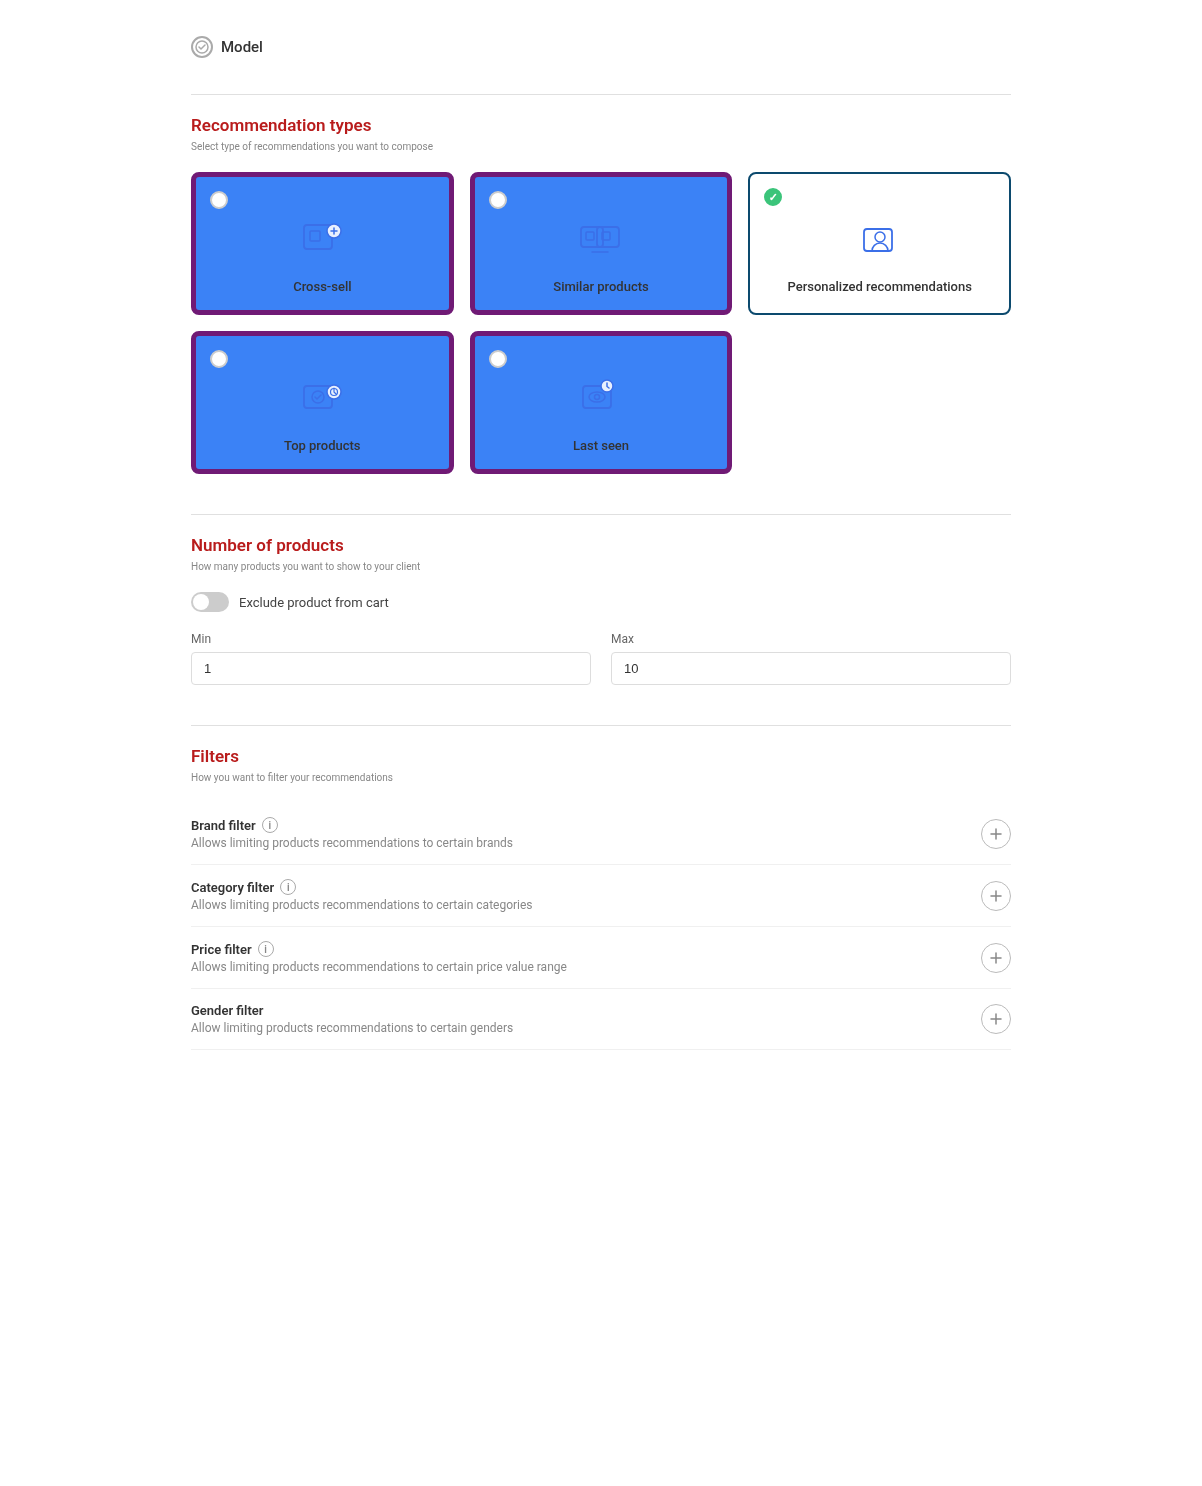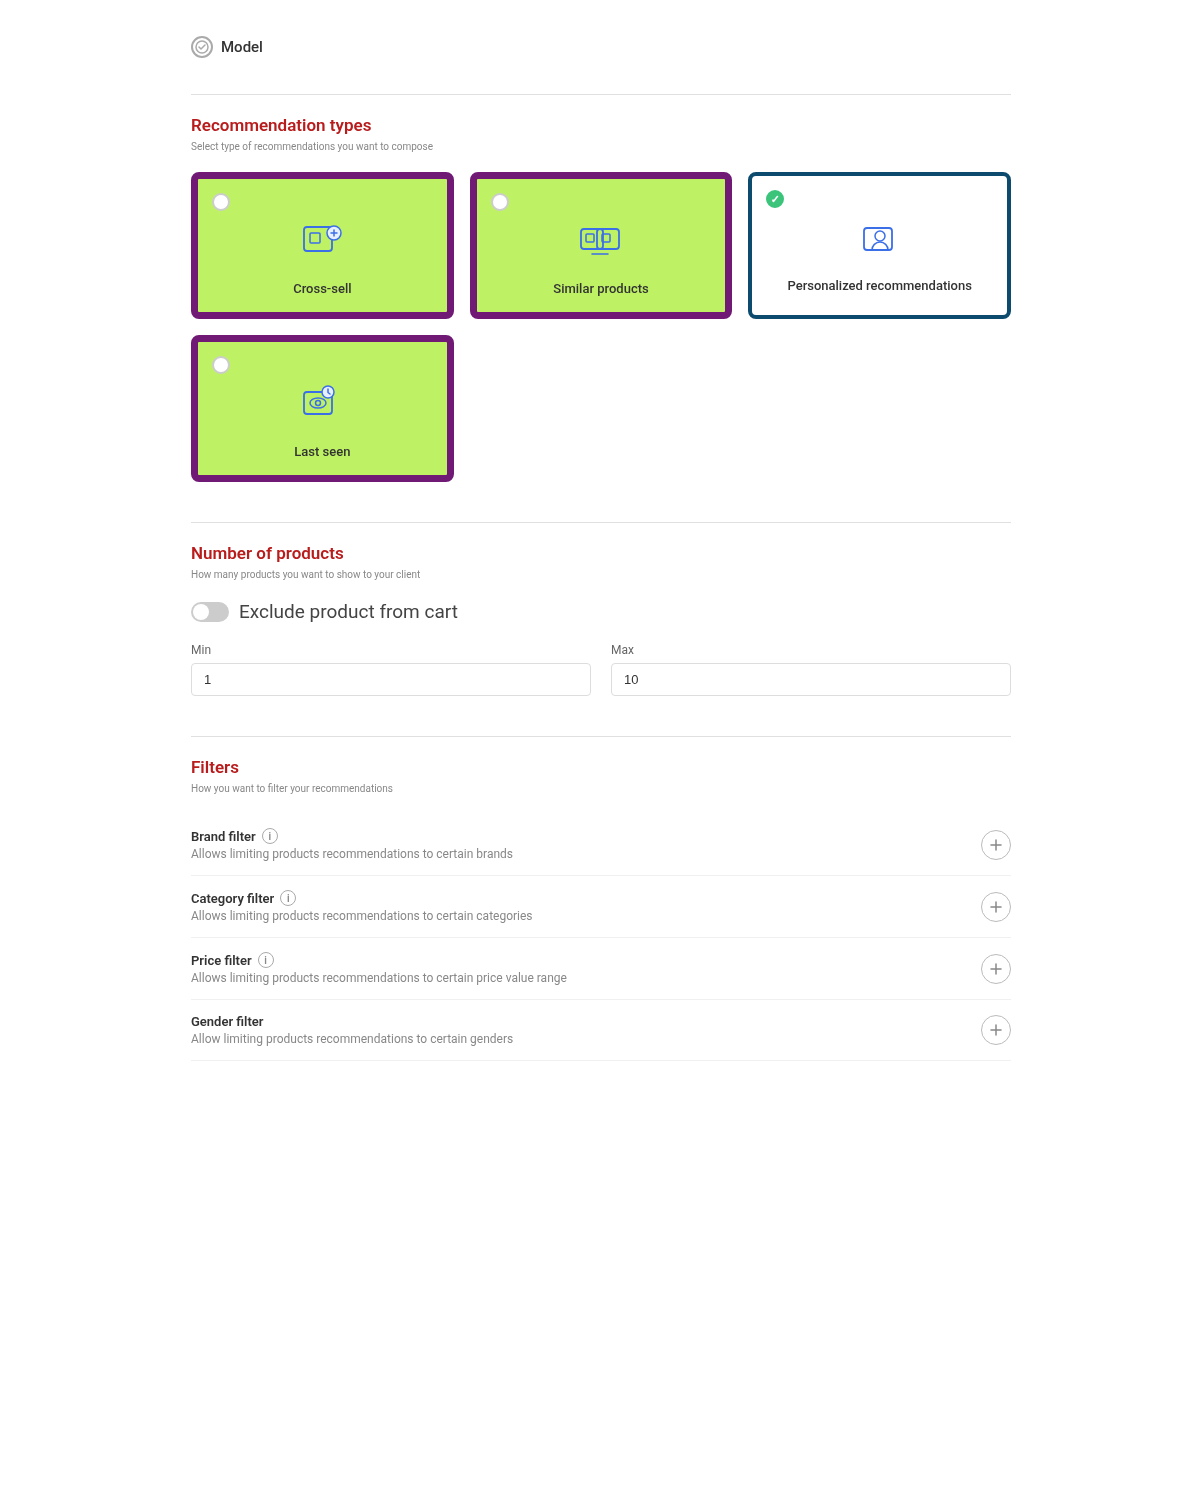--- a/index.html
+++ b/index.html
@@ -58,35 +58,36 @@
       color: #888;
       margin-bottom: 20px;
     }
     
     .card-grid {
       display: grid;
       grid-template-columns: repeat(3, 1fr);
       gap: 16px;
     }
     .rec-card {
-      border: 7px solid #701a75;
+      border: 5px solid #701a75;
       border-radius: 8px;
       padding: 16px;
       cursor: pointer;
       position: relative;
       display: flex;
       flex-direction: column;
       align-items: center;
       min-height: 140px;
       justify-content: flex-start;
-      background: #bef264;
+      background: #3b82f6;
     }
     .rec-card.selected {
-      border: 4px solid #0c4a6e;
+      border: 2px solid #0c4a6e;
       background: #fff;
+      justify-content: center;
     }
     .rec-card .radio-dot {
       position: absolute;
       top: 14px;
       left: 14px;
       width: 18px;
       height: 18px;
       border-radius: 50%;
       border: 2px solid #ccc;
       background: #fff;
@@ -141,21 +142,21 @@
       content: '';
       position: absolute;
       top: 2px;
       left: 2px;
       width: 16px;
       height: 16px;
       background: #fff;
       border-radius: 50%;
     }
     .toggle-label {
-      font-size: 19px;
+      font-size: 13px;
       color: #444;
     }
     .min-max-row {
       display: grid;
       grid-template-columns: 1fr 1fr;
       gap: 20px;
     }
     .field-group label {
       display: block;
       font-size: 12px;
@@ -277,20 +278,34 @@
           <svg width="52" height="52" viewBox="0 0 52 52" fill="none">
             <rect x="10" y="16" width="28" height="22" rx="3" stroke="#3b6fe8" stroke-width="1.8" fill="none"></rect>
             <circle cx="26" cy="24" r="5" stroke="#3b6fe8" stroke-width="1.5" fill="none"></circle>
             <path d="M18 38c0-4.4 3.6-8 8-8s8 3.6 8 8" stroke="#3b6fe8" stroke-width="1.5" stroke-linecap="round" fill="none"></path>
           </svg>
         </div>
         <span class="card-label">Personalized recommendations</span>
       </div>
 
 
+      <div class="rec-card">
+        <div class="radio-dot"></div>
+        <div class="card-icon">
+          <svg width="52" height="52" viewBox="0 0 52 52" fill="none">
+            <rect x="8" y="14" width="28" height="22" rx="3" stroke="#3b6fe8" stroke-width="1.8" fill="none"></rect>
+            <circle cx="22" cy="25" rx="6" r="6" stroke="#3b6fe8" stroke-width="1.5" fill="none"></circle>
+            <path d="M19 25l2 2 4-4" stroke="#3b6fe8" stroke-width="1.5" stroke-linecap="round" stroke-linejoin="round"></path>
+            <circle cx="38" cy="20" r="7" fill="#e8f0fe" stroke="#3b6fe8" stroke-width="1.5"></circle>
+            <circle cx="38" cy="20" r="3.5" stroke="#3b6fe8" stroke-width="1.2" fill="none"></circle>
+            <path d="M38 16v4M38 20l2.5 2.5" stroke="#3b6fe8" stroke-width="1.2" stroke-linecap="round"></path>
+          </svg>
+        </div>
+        <span class="card-label">Top products</span>
+      </div>
 
       <div class="rec-card">
         <div class="radio-dot"></div>
         <div class="card-icon">
           <svg width="52" height="52" viewBox="0 0 52 52" fill="none">
             <rect x="8" y="14" width="28" height="22" rx="3" stroke="#3b6fe8" stroke-width="1.8" fill="none"></rect>
             <ellipse cx="22" cy="25" rx="8" ry="5" stroke="#3b6fe8" stroke-width="1.5" fill="none"></ellipse>
             <circle cx="22" cy="25" r="2.5" stroke="#3b6fe8" stroke-width="1.5" fill="none"></circle>
             <circle cx="32" cy="14" r="6" fill="#e8f0fe" stroke="#3b6fe8" stroke-width="1.5"></circle>
             <path d="M32 11v3.5l2 1.5" stroke="#3b6fe8" stroke-width="1.5" stroke-linecap="round" stroke-linejoin="round"></path>

